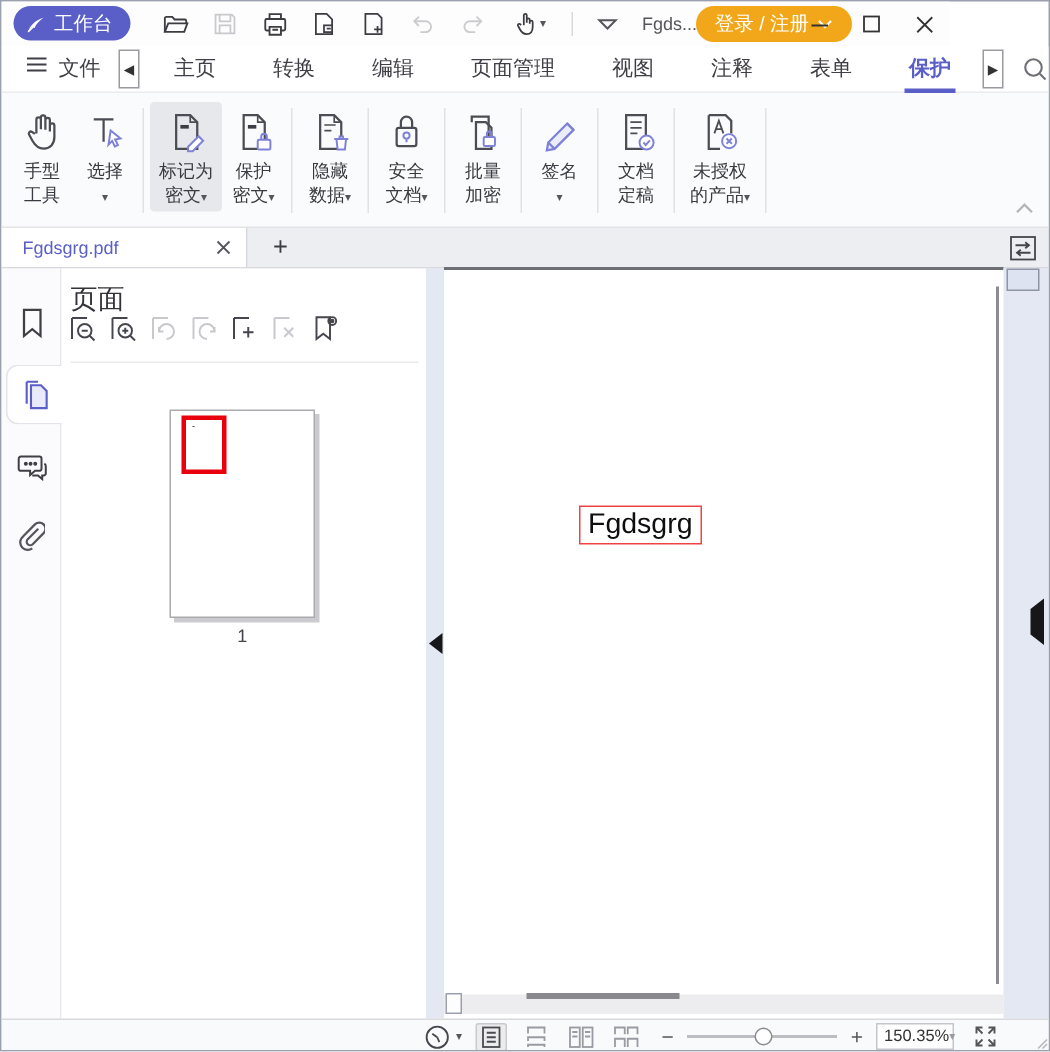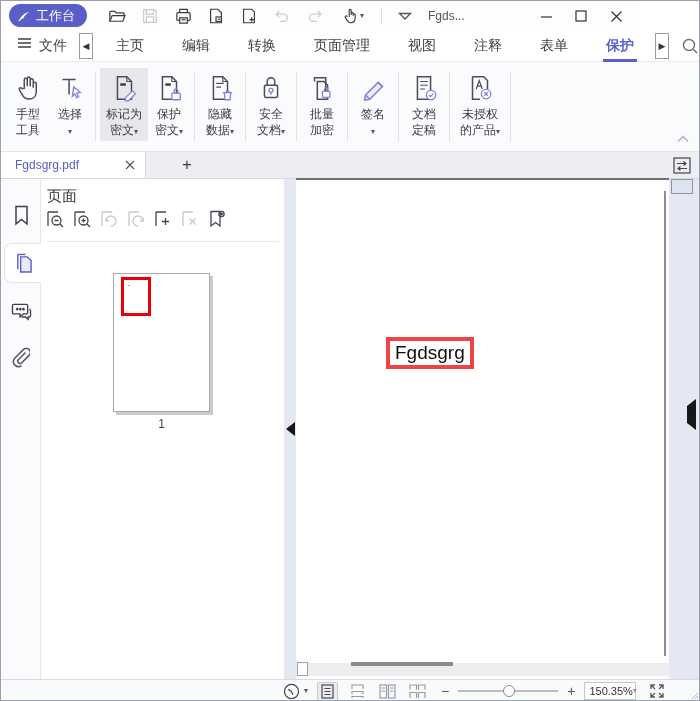--- a/index.html
+++ b/index.html
@@ -28,44 +28,44 @@
   .ribbon{position:absolute;left:0;top:61px;width:700px;height:90px;background:#fafbfc;border-bottom:1px solid #e3e3e7;}
   .rib-row{position:absolute;left:6px;top:6px;display:flex;align-items:flex-start;}
   .rib{display:flex;flex-direction:column;align-items:center;padding:5px 6px 3px;border-radius:3px;}
   .rib.active{background:#e7e8ec;}
   .rib .lbl{font-size:12px;line-height:16px;color:#3a3a40;text-align:center;white-space:nowrap;margin-top:3px;min-height:16px;}
   .caret{font-size:8px;color:#55555c;line-height:10px;}
   .vsep{width:1px;height:70px;background:#e1e1e6;margin:4px 4px 0;}
   .rib-collapse{position:absolute;right:12px;bottom:8px;color:#b9b9c0;font-size:11px;}
   
   .tabbar{position:absolute;left:0;top:151px;width:700px;height:27px;background:#eceef2;}
-  .doctab{position:absolute;left:0;top:0;width:145px;height:26px;background:#fff;border-right:1px solid #d6d6dc;display:flex;align-items:center;padding:0 10px 0 14px;}
+  .doctab{position:absolute;left:0;top:0;width:164px;height:26px;background:#fff;border-right:1px solid #d6d6dc;display:flex;align-items:center;padding:0 10px 0 14px;}
   .doctab .t{font-size:12px;color:#5a5fc8;flex:1;}
   .newtab{position:absolute;left:176px;top:3px;width:20px;height:20px;display:flex;align-items:center;justify-content:center;font-size:17px;color:#3c3c42;}
   .swapbtn{position:absolute;right:8px;top:3px;width:22px;height:21px;display:flex;align-items:center;justify-content:center;}
   .tabbar-edge{position:absolute;left:0;top:26px;width:700px;height:1px;background:#d8d8de;}
   
   .main{position:absolute;left:0;top:178px;width:700px;height:500px;}
   .leftstrip{position:absolute;left:0;top:0;width:40px;height:500px;background:#fbfbfd;border-right:1px solid #e5e5ea;}
   .strip-ic{position:absolute;left:0;width:40px;height:40px;display:flex;align-items:center;justify-content:center;}
   .strip-ic.active{background:#fff;border:1px solid #e3e3ea;border-right:none;border-radius:8px 0 0 8px;left:3px;width:38px;}
   .panel{position:absolute;left:40px;top:0;width:243px;height:500px;background:#fff;}
-  .panel-title{position:absolute;left:6px;top:8px;font-size:15px;color:#33333a;}
+  .panel-title{position:absolute;left:6px;top:8px;font-size:18px;color:#33333a;}
   .panel-tools{position:absolute;left:4px;top:30px;display:flex;gap:8px;align-items:center;}
   .ptool{width:19px;height:19px;display:flex;align-items:center;justify-content:center;}
   .panel-div{position:absolute;left:6px;top:62px;width:232px;height:1px;background:#e9e9ee;}
   .thumb{position:absolute;left:72px;top:94px;width:97px;height:139px;background:#fff;border:1px solid #ababaf;box-shadow:3px 3px 0 #cbcbcf;}
   .thumb .redrect{position:absolute;left:7px;top:3px;width:30px;height:39px;border:3px solid #e8000d;color:#111;font-size:6px;padding:2px 0 0 4px;}
   .thumb-num{position:absolute;left:72px;top:238px;width:97px;text-align:center;font-size:12px;color:#44444a;}
   .collapsestrip-l{position:absolute;left:283px;top:0;width:12px;height:500px;background:#e4e8f3;display:flex;align-items:center;justify-content:center;}
   .tri{width:0;height:0;border-top:7px solid transparent;border-bottom:7px solid transparent;border-right:9px solid #17171a;}
   .docarea{position:absolute;left:295px;top:0;width:373px;height:500px;background:#fff;}
   .page-top-edge{position:absolute;left:0;top:-1px;width:373px;height:2px;background:#6e6e76;}
   .page-right-edge{position:absolute;right:3px;top:12px;width:2px;height:465px;background:#8c8c90;}
-  .pagetext{position:absolute;left:90px;top:158px;padding:1px 5px;border:4px solid #ef4444;font-size:19px;color:#0e0e10;background:#fff;}
+  .pagetext{position:absolute;left:90px;top:158px;padding:1px 5px;border:1px solid #ef4444;font-size:19px;color:#0e0e10;background:#fff;}
   .hscroll{position:absolute;left:0;bottom:3px;width:373px;height:13px;background:#ededef;}
   .hthumb{position:absolute;left:55px;top:-1px;width:102px;height:4px;background:#8a8a8e;}
   .hbox{position:absolute;left:1px;top:-1px;width:11px;height:14px;background:#fdfdfe;border:1px solid #9aa0ae;}
   .rightstrip{position:absolute;left:668px;top:0;width:32px;height:500px;background:#e4e8f3;}
   .vthumb{position:absolute;left:2px;top:0;width:22px;height:15px;background:#dde3f0;border:1px solid #8f95a5;}
   .rtri{position:absolute;left:18px;top:227px;}
   
   .statusbar{position:absolute;left:0;top:678px;width:700px;height:23px;background:#f9fafb;border-top:1px solid #dadade;display:flex;align-items:center;}
   .sb-group{position:absolute;left:282px;display:flex;align-items:center;gap:9px;}
   .sb-ic{display:flex;align-items:center;justify-content:center;}
@@ -146,20 +146,26 @@
         <span class="caret">▾</span>
       </span>
       <span class="tb-sep"></span>
       <span class="tb-ic">
         <svg width="16" height="16" viewBox="0 0 16 16" fill="none" stroke="#55555c" stroke-width="1.3">
             <path d="M2.5 5.5h11L8 11z"></path>
           </svg>
       </span>
       <span class="tb-doc">Fgds...</span>
     </div>
+    <div class="login-btn">
+      <span>登录 / 注册</span>
+      <svg width="10" height="8" viewBox="0 0 10 8">
+          <path d="M1 2l4 4 4-4" fill="none" stroke="#fff" stroke-width="1.5"></path>
+        </svg>
+    </div>
     <div class="winctl" style="right:70px">
       <svg width="13" height="13" viewBox="0 0 13 13">
           <path d="M1 7h11" stroke="#333" stroke-width="1.2"></path>
         </svg>
     </div>
     <div class="winctl" style="right:35px">
       <svg width="12" height="12" viewBox="0 0 12 12" fill="none">
           <rect x="1" y="1" width="10" height="10" stroke="#333" stroke-width="1.2"></rect>
         </svg>
     </div>
@@ -173,22 +179,22 @@
   <div class="menubar">
     <div class="menu-file">
       <svg width="15" height="12" viewBox="0 0 15 12">
           <path d="M1 2h13M1 6h13M1 10h13" stroke="#3f3f46" stroke-width="1.3"></path>
         </svg>
       <span>文件</span>
     </div>
     <div class="arrow-box">◀</div>
     <div class="menu-tabs">
       <div class="mtab">主页</div>
+      <div class="mtab">转换</div>
       <div class="mtab">编辑</div>
-      <div class="mtab">转换</div>
       <div class="mtab">页面管理</div>
       <div class="mtab">视图</div>
       <div class="mtab">注释</div>
       <div class="mtab">表单</div>
       <div class="mtab active">保护</div>
     </div>
     <div class="arrow-box" style="margin-left:2px">▶</div>
     <div class="menu-search">
       <svg width="18" height="18" viewBox="0 0 18 18" fill="none" stroke="#6e6e76" stroke-width="1.4">
           <circle cx="8" cy="8" r="5.5"></circle>

